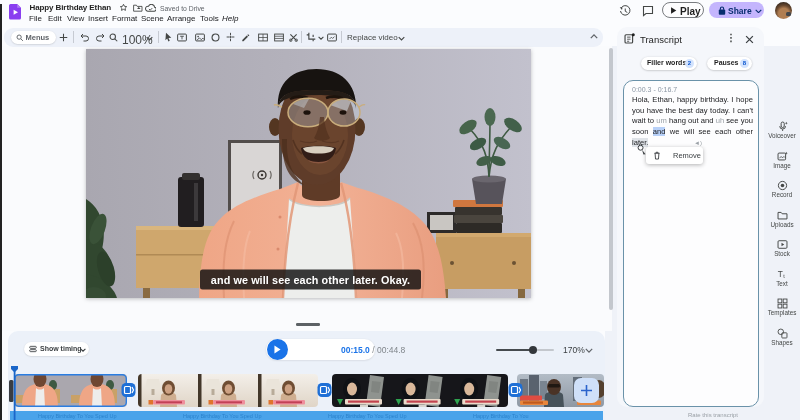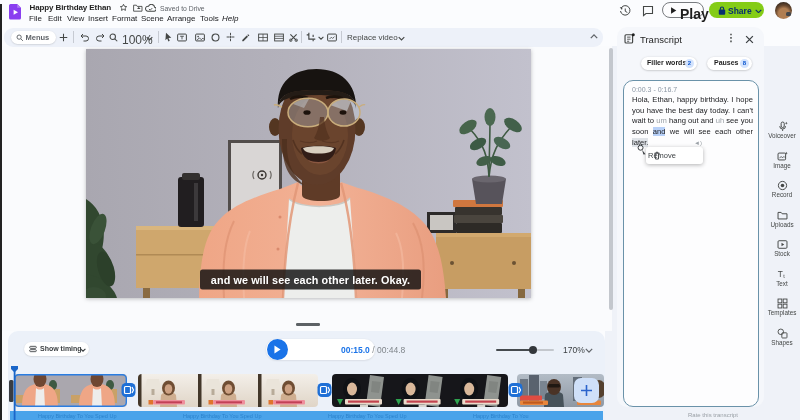--- a/index.html
+++ b/index.html
@@ -56,23 +56,23 @@
     <path fill="#444746" d="M1.5 4.5 l5.5 0 -1 5.5 z"></path>
     <path fill="none" stroke="#444746" stroke-width="2" d="M12.5 7v5.5l4.2 2.5"></path>
   </svg>
 <svg class="abs" style="left:642px;top:4.5px;" width="12" height="12" viewBox="0 0 24 24">
     <path fill="none" stroke="#444746" stroke-width="2.2" d="M3 3h18v14H8l-5 4z"></path>
   </svg>
 <div class="abs" style="left:662px;top:2px;width:40px;height:14px;border:1px solid #797c80;border-radius:8px;background:#fdfdfe;">
   <svg class="abs" style="left:7px;top:3.5px;" width="7" height="7" viewBox="0 0 10 10">
       <path d="M1.5 0.5 L9 5 L1.5 9.5 Z" fill="#1f1f1f"></path>
     </svg>
-  <div class="abs" style="left:17px;top:2.5px;font-size:14px;font-weight:700;color:#1f1f1f;">Play</div>
-</div>
-<div class="abs" style="left:709px;top:2px;width:55px;height:16px;border-radius:9px;background:#84cc16;">
+  <div class="abs" style="left:17px;top:2.5px;font-size:10px;font-weight:700;color:#1f1f1f;">Play</div>
+</div>
+<div class="abs" style="left:709px;top:2px;width:55px;height:16px;border-radius:9px;background:#c4b5fd;">
   <svg class="abs" style="left:9px;top:3.5px;" width="8" height="9" viewBox="0 0 12 14">
       <rect x="1" y="5.5" width="10" height="8" rx="1.5" fill="#072e6f"></rect>
       <path d="M3.5 6V4a2.5 2.5 0 0 1 5 0v2" fill="none" stroke="#072e6f" stroke-width="1.8"></path>
     </svg>
   <div class="abs" style="left:19px;top:3.5px;font-size:8.5px;font-weight:700;color:#072e6f;">Share</div>
   <svg class="abs" style="left:45.5px;top:6.5px;" width="7" height="4.5" viewBox="0 0 10 6">
       <path d="M1 1l4 4 4-4" fill="none" stroke="#072e6f" stroke-width="1.6"></path>
     </svg>
 </div>
 <div class="abs" style="left:775px;top:1.5px;width:17px;height:17px;border-radius:50%;background:radial-gradient(circle at 52% 68%, #b07e52 0 36%, #6b4a30 55%, #3a2c20 78%, #272118 100%);"></div>
@@ -463,21 +463,21 @@
 </div>
 
 <div class="abs" style="left:623px;top:80px;width:135.5px;height:327px;background:#fdfdfe;border:1.5px solid #6a92a9;border-radius:10px;box-sizing:border-box;"></div>
 <div class="abs" style="left:632px;top:86px;font-size:7px;color:#8a96a3;">0:00.3 - 0:16.7</div>
 <div class="abs" style="left:632px;top:95px;width:121px;font-size:7.6px;line-height:10.7px;color:#202124;text-align:justify;">Hola, Ethan, happy birthday. I hope you have the best day today. I can't wait to <span style="color:#9aa0a6;">um</span> hang out and <span style="color:#9aa0a6;">uh</span> see you soon <span style="background:#b7d0f8;">and</span> we will see each other <span style="background:#dfe3e8;">later.</span></div>
 
 <div class="abs" style="left:646px;top:147px;width:57px;height:17px;background:#fff;border-radius:3px;box-shadow:0 1px 4px rgba(0,0,0,0.3);">
   <svg class="abs" style="left:7px;top:4px;" width="8" height="9" viewBox="0 0 12 14">
       <path d="M2 3.5h8M4.5 3.5V2h3v1.5M3 3.5l.7 9h4.6l.7-9" fill="none" stroke="#3c4043" stroke-width="1.4"></path>
     </svg>
-  <div class="abs" style="left:2px;top:3.5px;font-size:7.5px;color:#3c4043;">Remove</div>
+  <div class="abs" style="left:27px;top:3.5px;font-size:7.5px;color:#3c4043;">Remove</div>
 </div>
 <svg class="abs" style="left:637px;top:144px;" width="10" height="11" viewBox="0 0 14 15">
     <circle cx="5" cy="5" r="3.5" fill="none" stroke="#3c4043" stroke-width="1.4"></circle>
     <path d="M7 8 L12 14 L9 14.5 Z" fill="#3c4043"></path>
   </svg>
 <div class="abs" style="left:694px;top:140px;font-size:6px;color:#9aa0a6;">◄)</div>
 <div class="abs" style="left:688px;top:412px;font-size:6px;color:#9aa0a6;">Rate this transcript</div>
 
 <div id="sidebar" style="position:absolute;left:766px;top:121px;width:32px;text-align:center;font-size:6.3px;color:#444746;">
   <svg width="11" height="11" viewBox="0 0 16 16">

